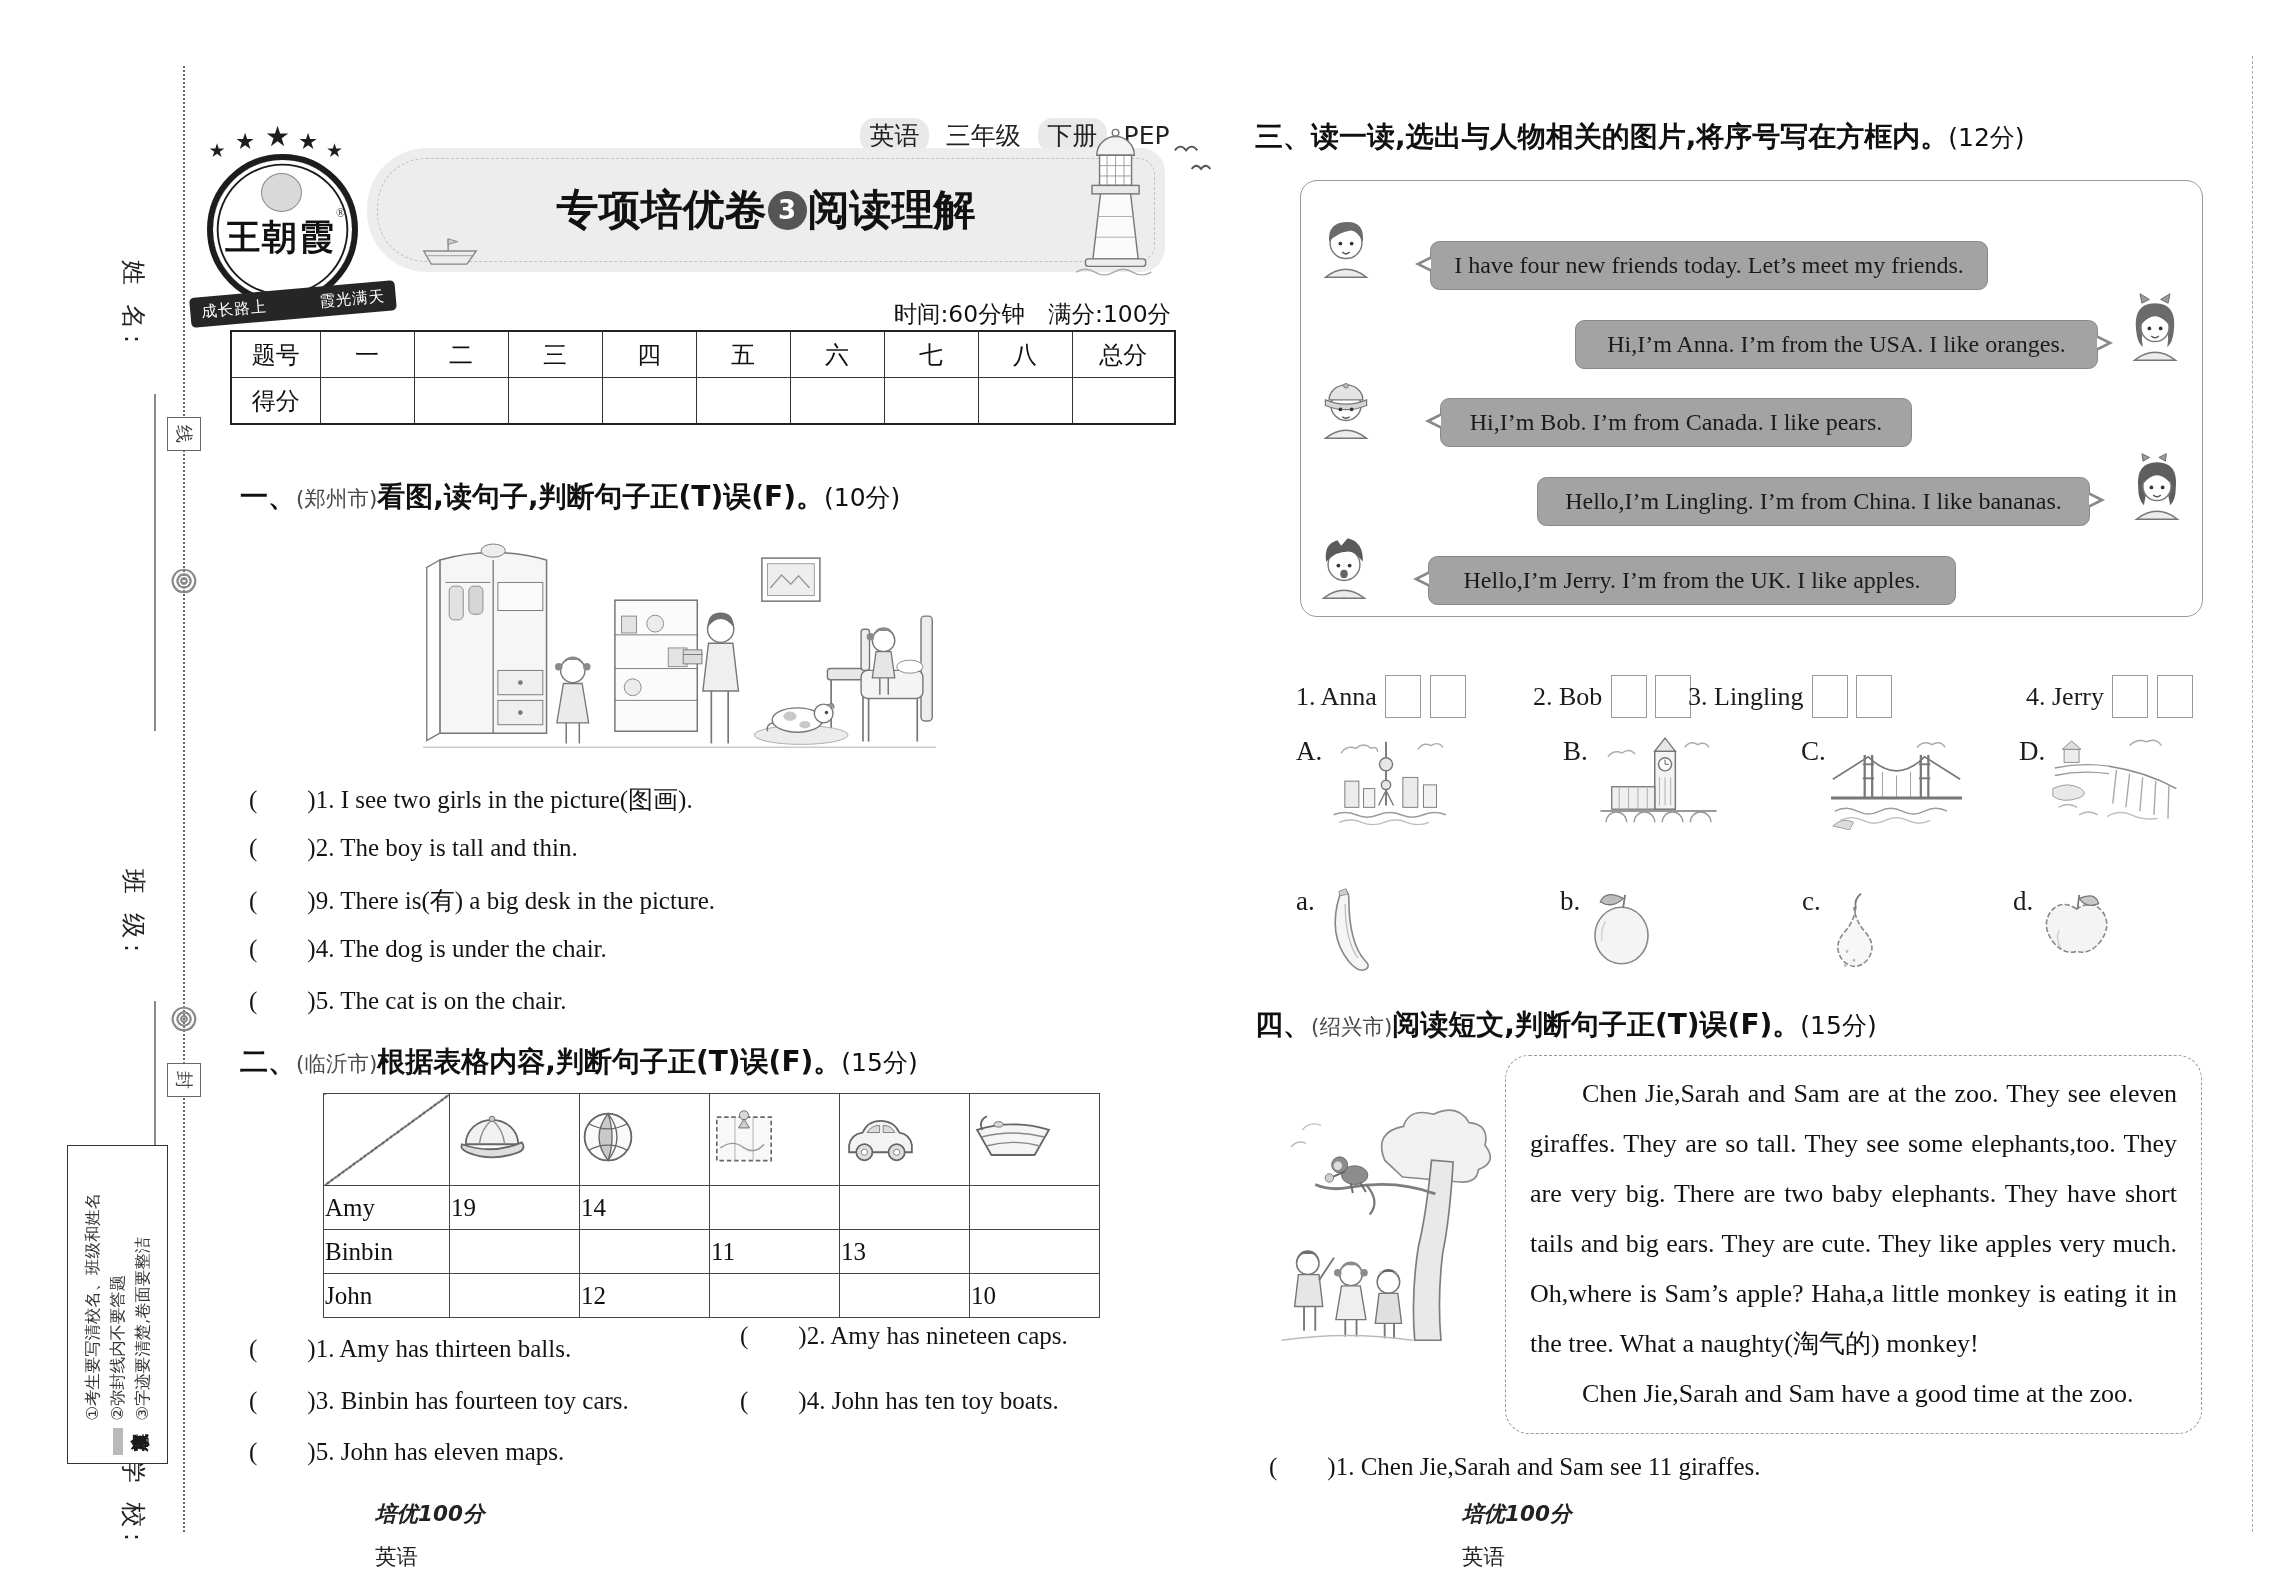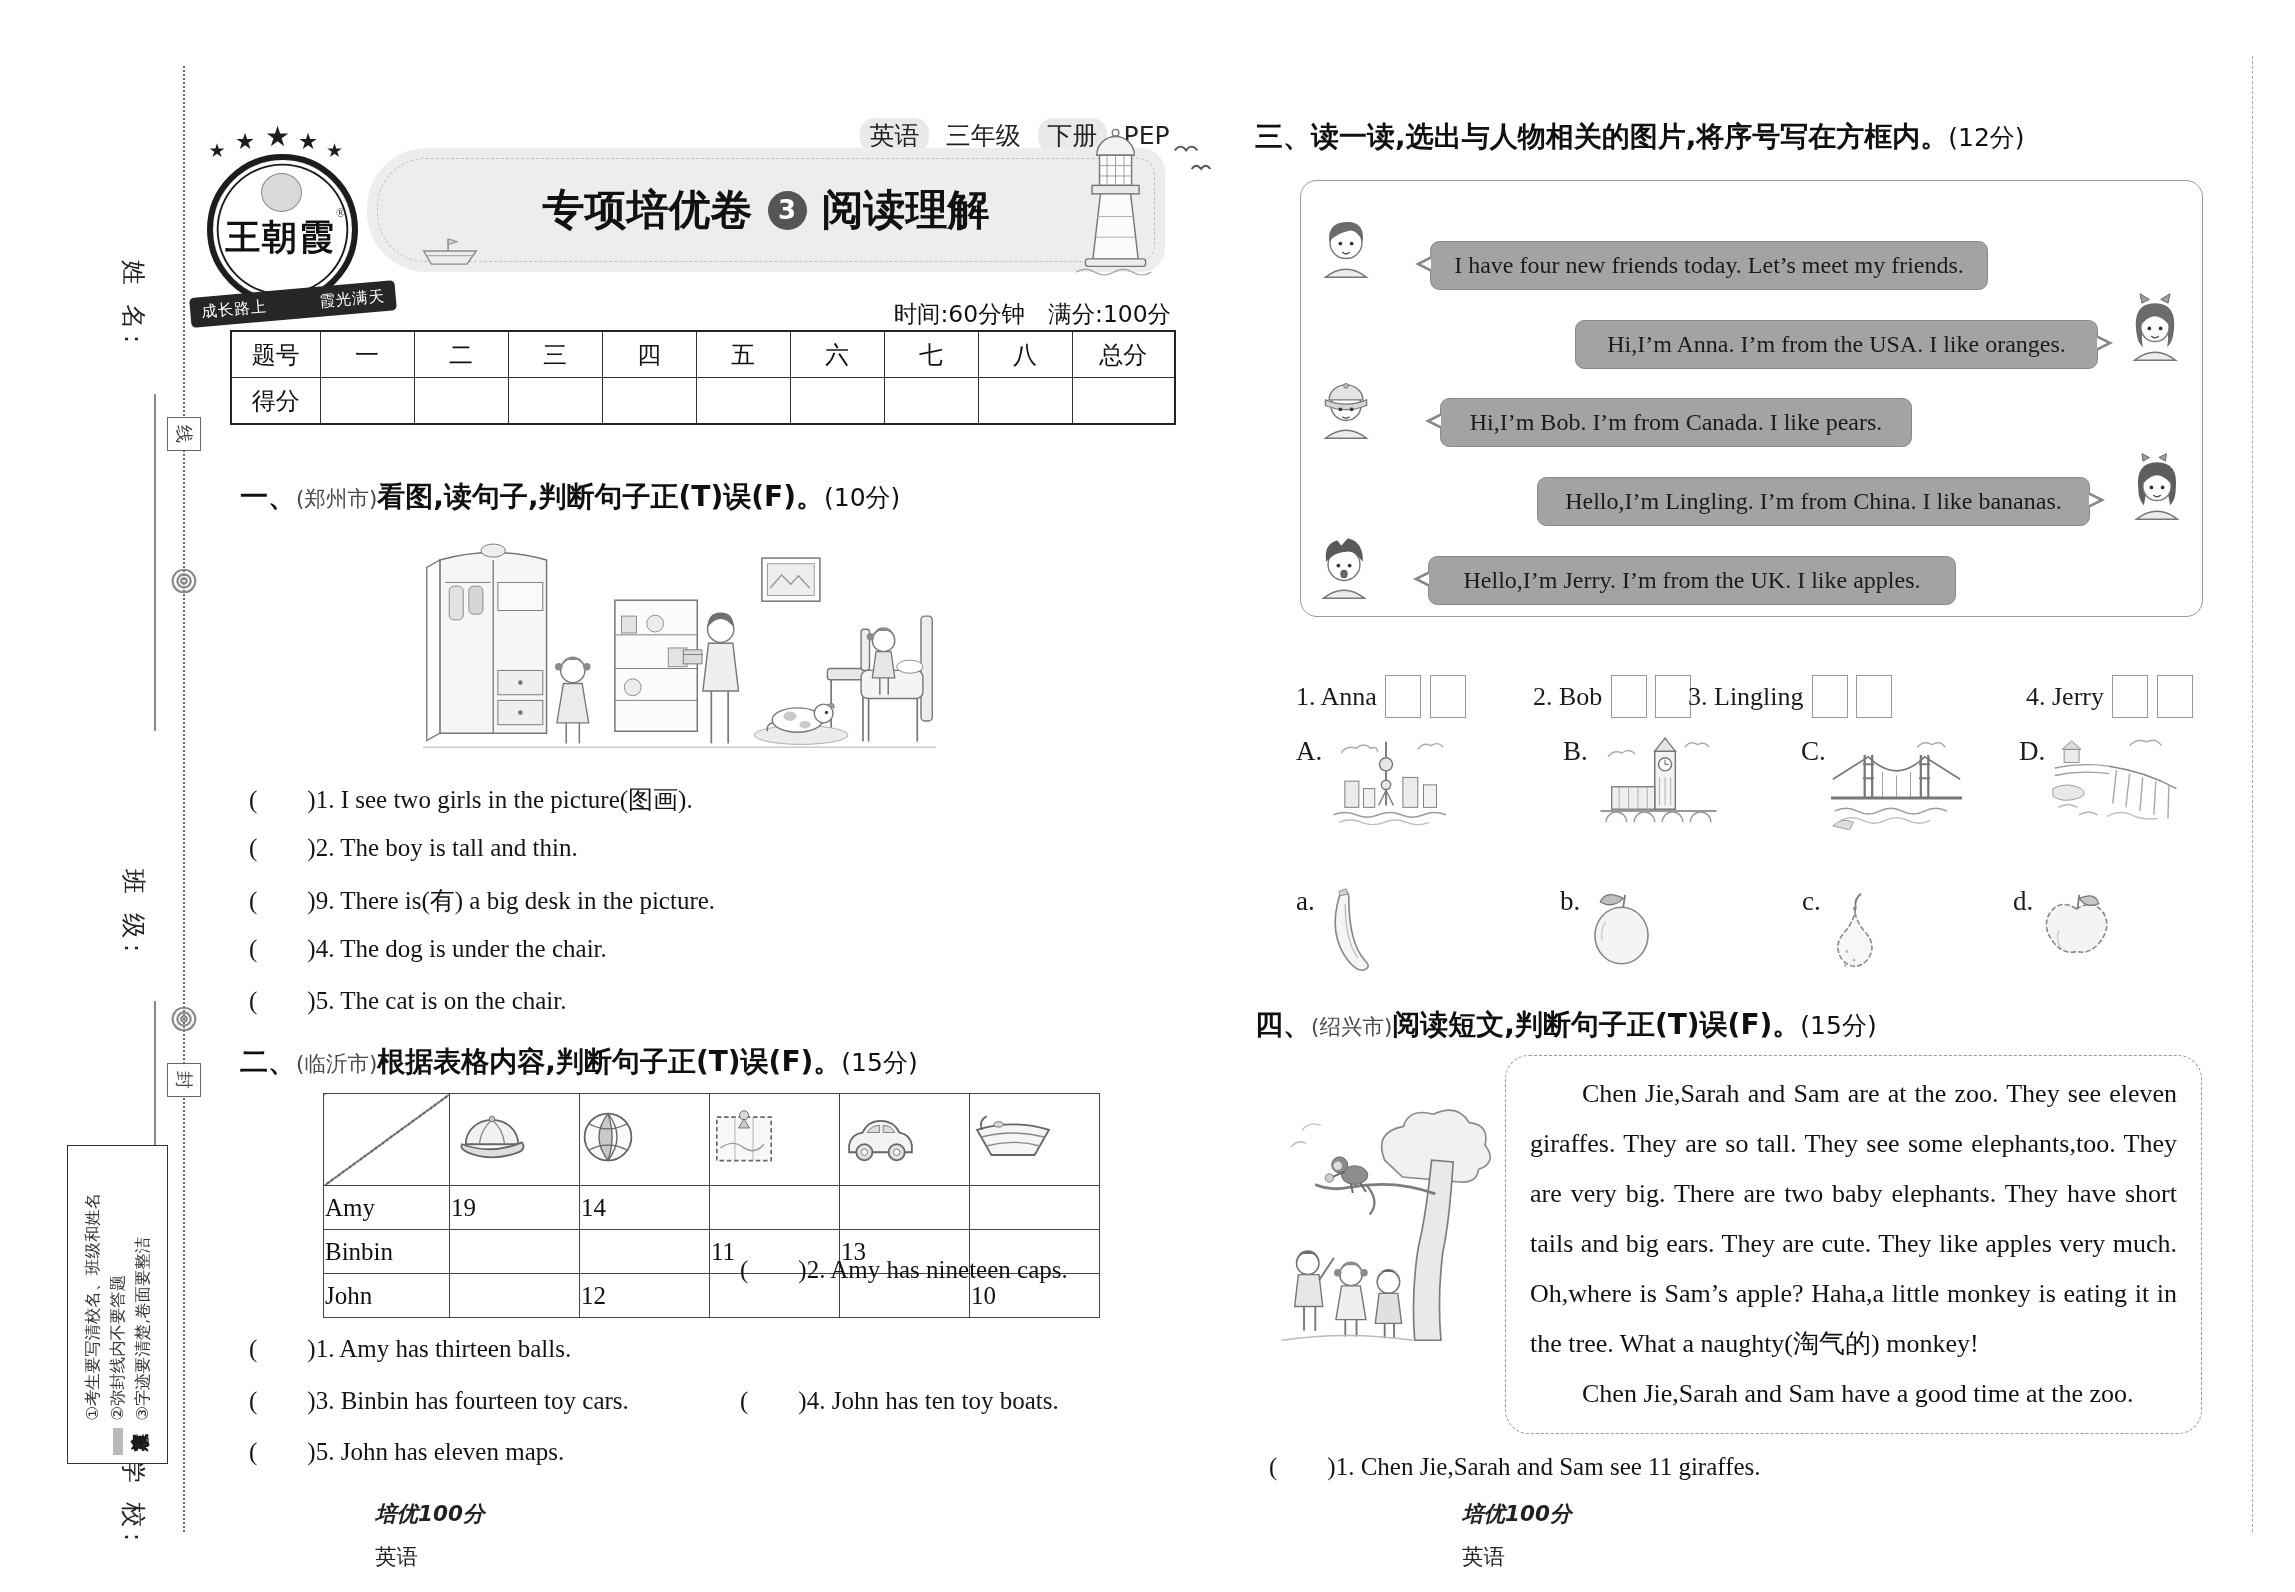--- a/index.html
+++ b/index.html
@@ -37,21 +37,21 @@
                background:#d9d9d9;border:1.9px solid #8a8a8a;}
   .logo .brand{position:absolute;left:0;top:90px;width:163px;text-align:center;
                font-size:35px;font-weight:bold;letter-spacing:1.9px;color:#111;}
   .logo .reg{position:absolute;left:137px;top:82px;font-size:12px;color:#333;}
   .logo .ribbon{position:absolute;left:-9.4px;top:165px;width:184px;background:#262626;color:#fff;
                 border-radius:4.7px;transform:rotate(-5deg);padding:4.7px 11.2px;display:flex;
                 justify-content:space-between;font-size:15.5px;letter-spacing:0.9px;}
   .banner{left:367px;top:148px;width:798px;height:124px;background:#ededed;border-radius:60px 24px 24px 60px;}
   .banner .dash{position:absolute;inset:10.3px;border:1.9px dashed #c2c2c2;border-radius:49px 17px 17px 49px;}
   .banner .title-row{position:absolute;left:0;top:0;width:100%;height:100%;display:flex;
-                     align-items:center;justify-content:center;gap:15px;}
+                     align-items:center;justify-content:center;gap:1px;}
   .banner .t{font-size:42px;font-weight:bold;color:#111;}
   .num-circle{width:39px;height:39px;border-radius:50%;background:#555;color:#fff;font-size:26px;
               font-weight:bold;display:flex;align-items:center;justify-content:center;}
   .edition{left:860px;top:118px;display:flex;gap:17px;align-items:center;font-size:25px;color:#222;}
   .pill{background:#e9e9e9;border-radius:15px;padding:0.9px 9.4px;}
   .time-info{left:745px;top:298px;width:426px;text-align:right;font-size:23.4px;color:#111;}
 
   
   .score-table{left:230px;top:330px;border-collapse:collapse;}
   .score-table td{border:1.9px solid #333;height:43px;text-align:center;font-size:24px;color:#111;}
@@ -411,21 +411,21 @@
       <td></td>
       <td>12</td>
       <td></td>
       <td></td>
       <td>10</td>
     </tr>
   </tbody>
     </table>
 
   <div class="abs q" style="left:249px;top:1335px;"><span class="paren">(        )</span><span>1. Amy has thirteen balls.</span></div>
-  <div class="abs q" style="left:740px;top:1256px;"><span class="paren">(        )</span><span>2. Amy has nineteen caps.</span></div>
+  <div class="abs q" style="left:740px;top:1322px;"><span class="paren">(        )</span><span>2. Amy has nineteen caps.</span></div>
   <div class="abs q" style="left:249px;top:1387px;"><span class="paren">(        )</span><span>3. Binbin has fourteen toy cars.</span></div>
   <div class="abs q" style="left:740px;top:1387px;"><span class="paren">(        )</span><span>4. John has ten toy boats.</span></div>
   <div class="abs q" style="left:249px;top:1438px;"><span class="paren">(        )</span><span>5. John has eleven maps.</span></div>
 
   <div class="footer cn" style="left:375px;">
     <span class="brand">培优100分</span>
     <span>英语</span>
     <span class="pagenum">61</span>
     <span style="position:relative;width:66px;height:9.4px;">
         <svg style="position:absolute;left:-9.4px;top:-13px;" width="84" height="24" viewBox="0 0 90 26">

